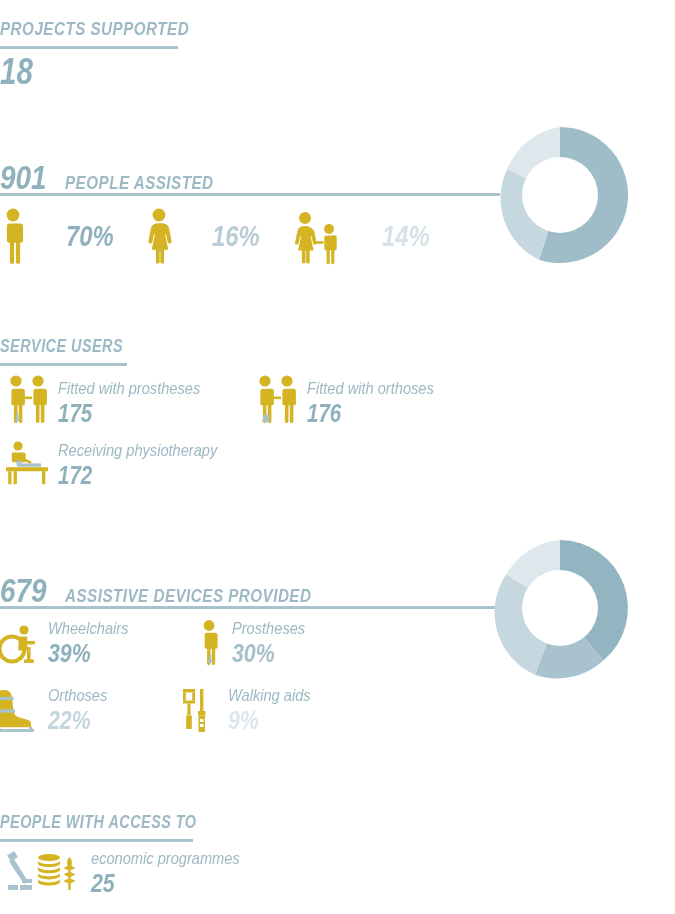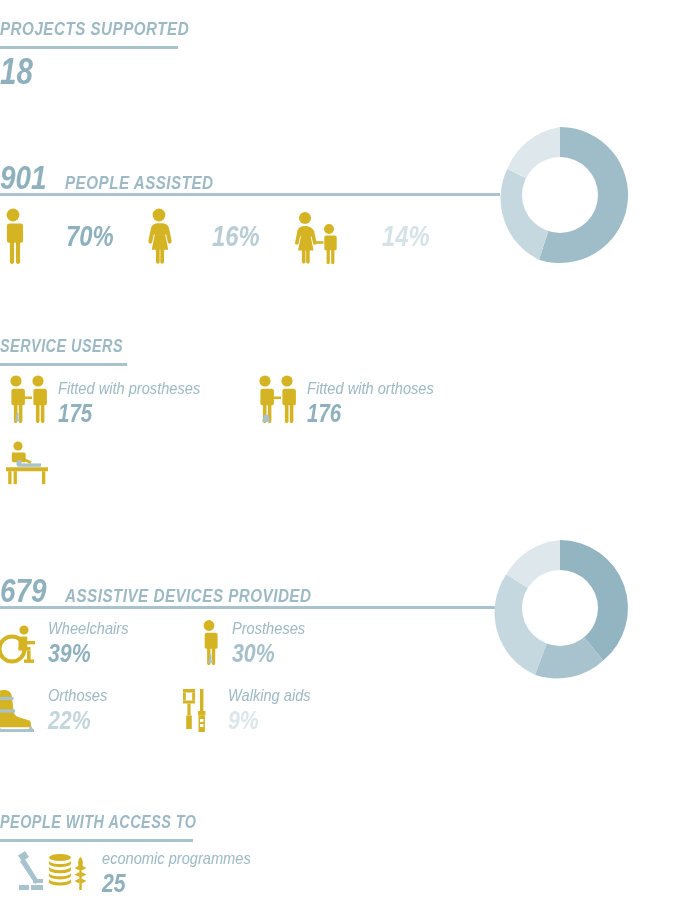--- a/index.html
+++ b/index.html
@@ -132,21 +132,21 @@
   .dev-item .lbl { font-size: 17px; display: block; }
   .dev-item .val { font-size: 26px; display: block; margin-top: 1px; }
 
   
   #access-section { top: 812px; width: 635px; }
   #access-section .kicker { font-size: 18px; }
   #access-section .rule { width: 193px; margin-top: 6px; }
   .acc-item {
     position: absolute;
     top: 37px;
-    left: 16px;
+    left: 5px;
     display: flex;
     align-items: flex-start;
     justify-content: flex-end;
   }
   .acc-text { margin-left: 10px; }
   .acc-item .lbl { font-size: 17px; display: block; }
   .acc-item .val { font-size: 26px; display: block; margin-top: 1px; color: #8fb0bd; }
 
   
   .donut {
@@ -254,20 +254,24 @@
       <circle cx="14" cy="6" r="4.6" class="gold"></circle>
       <path class="gold" d="M7.8 12.4h12c1.1 0 1.9.8 1.9 2v6.4c0 .9-.6 1.5-1.4 1.5H9.3c-.8 0-1.5-.6-1.5-1.5z"></path>
       <path class="gold" d="M19.5 17.8l8 3.8-1 2.4-8.2-3.9z"></path>
       <path class="bluefill" d="M17 23.4h20v3.4H17z"></path>
       <path class="bluefill" d="M12.5 22.5c0-1.3 1-2.3 2.3-2.3h2.4v6.6h-2.4c-1.3 0-2.3-1-2.3-2.3z"></path>
       <path class="gold" d="M2 27.2h42v4H2z"></path>
       <path class="gold" d="M4.2 31.2h3.3v13H4.2z"></path>
       <path class="gold" d="M9.6 31.2h3.3v13H9.6z"></path>
       <path class="gold" d="M38 31.2h3.3v13H38z"></path>
     </svg>
+    <div class="su-text">
+      <span class="lbl">Receiving physiotherapy</span>
+      <span class="val">172</span>
+    </div>
   </div>
 </div>
 
 <div class="sec" id="devices-section">
   <div class="hdr-row">
     <span class="bignum">679</span>
     <span class="kicker">ASSISTIVE DEVICES PROVIDED</span>
   </div>
   <div class="rule-long"></div>
 

